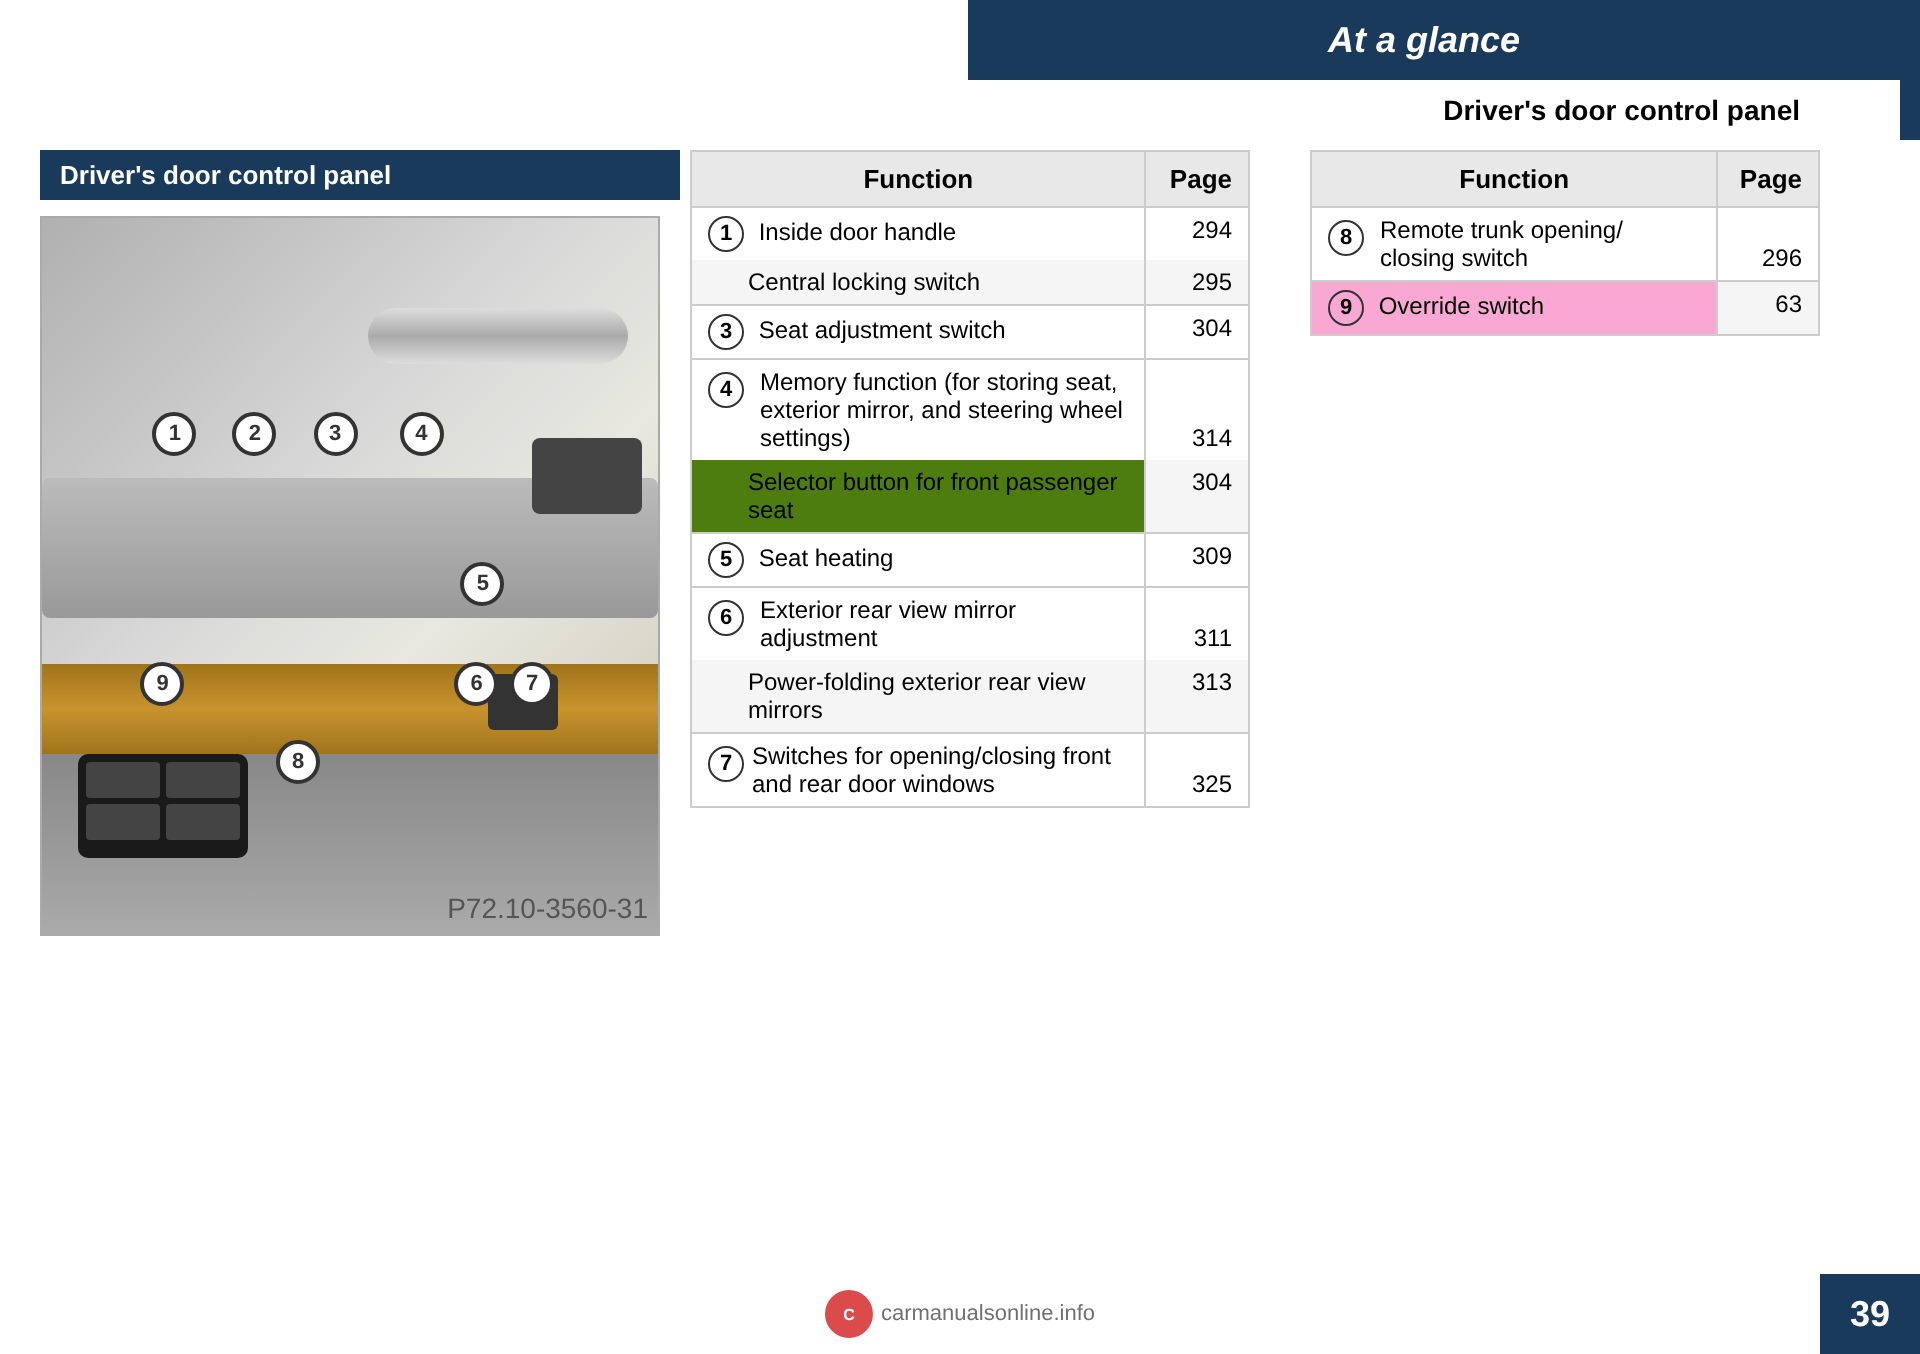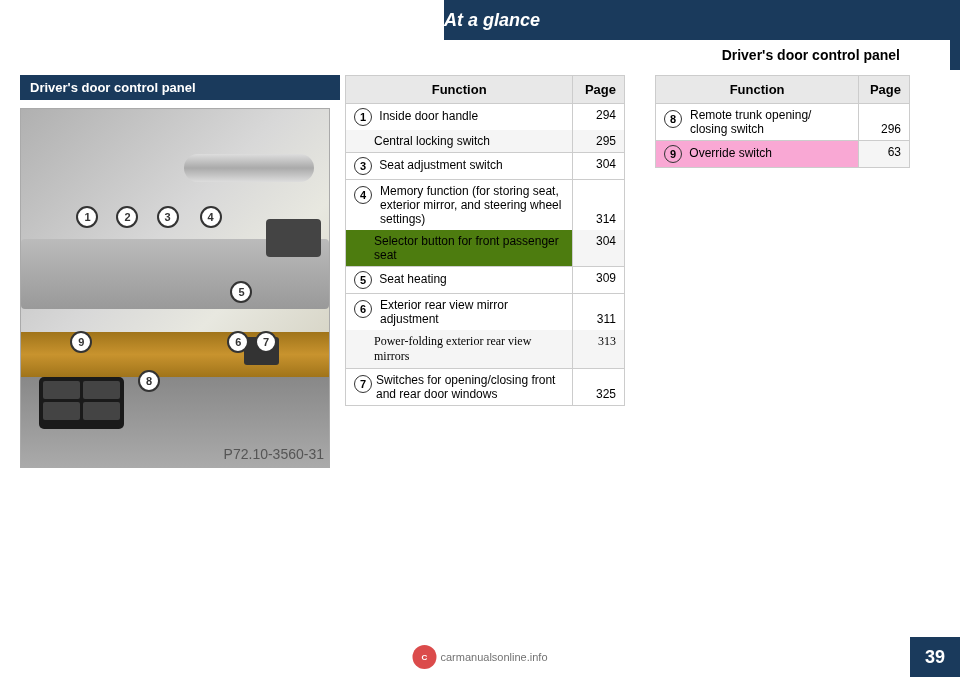--- a/index.html
+++ b/index.html
@@ -11,26 +11,26 @@
       background: #fff;
       overflow: hidden;
       position: relative;
     }
 
     
     .header-bar {
       position: absolute;
       top: 0;
       right: 0;
-      width: 516px;
+      width: 476px;
       height: 40px;
       background: #1a3a5c;
       display: flex;
       align-items: center;
-      justify-content: flex-start;
+      justify-content: center;
       padding-right: 20px;
     }
     .header-title {
       color: #fff;
       font-size: 18px;
       font-weight: bold;
       font-style: italic;
     }
 
     
@@ -349,21 +349,21 @@
 
 
         <tr style="border-top:1px solid #ccc;">
           <td>
             <span class="num-circle" style="float:left;margin-top:2px;">6</span>
             <span style="display:block;margin-left:26px;">Exterior rear view mirror adjustment</span>
           </td>
           <td class="page-num" style="vertical-align:bottom;">311</td>
         </tr>
 
-        <tr style="border-bottom:1px solid #ccc;background:#f5f5f5;font-family:Liberation Serif, serif;">
+        <tr style="border-bottom:1px solid #ccc;background:#f5f5f5;">
           <td style="padding-left:28px;">
             <span>Power-folding exterior rear view mirrors</span>
           </td>
           <td class="page-num" style="background:#f5f5f5;">313</td>
         </tr>
 
         <tr style="border-top:1px solid #ccc;border-bottom:1px solid #ccc;">
           <td>
             <span class="num-circle" style="float:left;margin-top:2px;">7</span>
             <span style="display:block;">Switches for opening/closing front and rear door windows</span>

